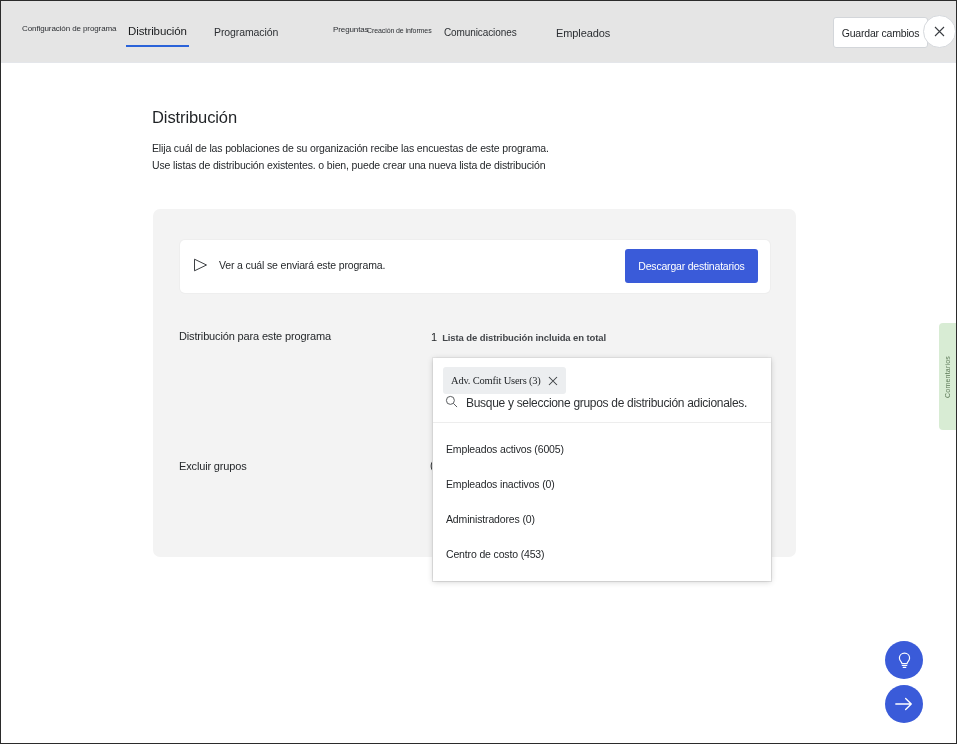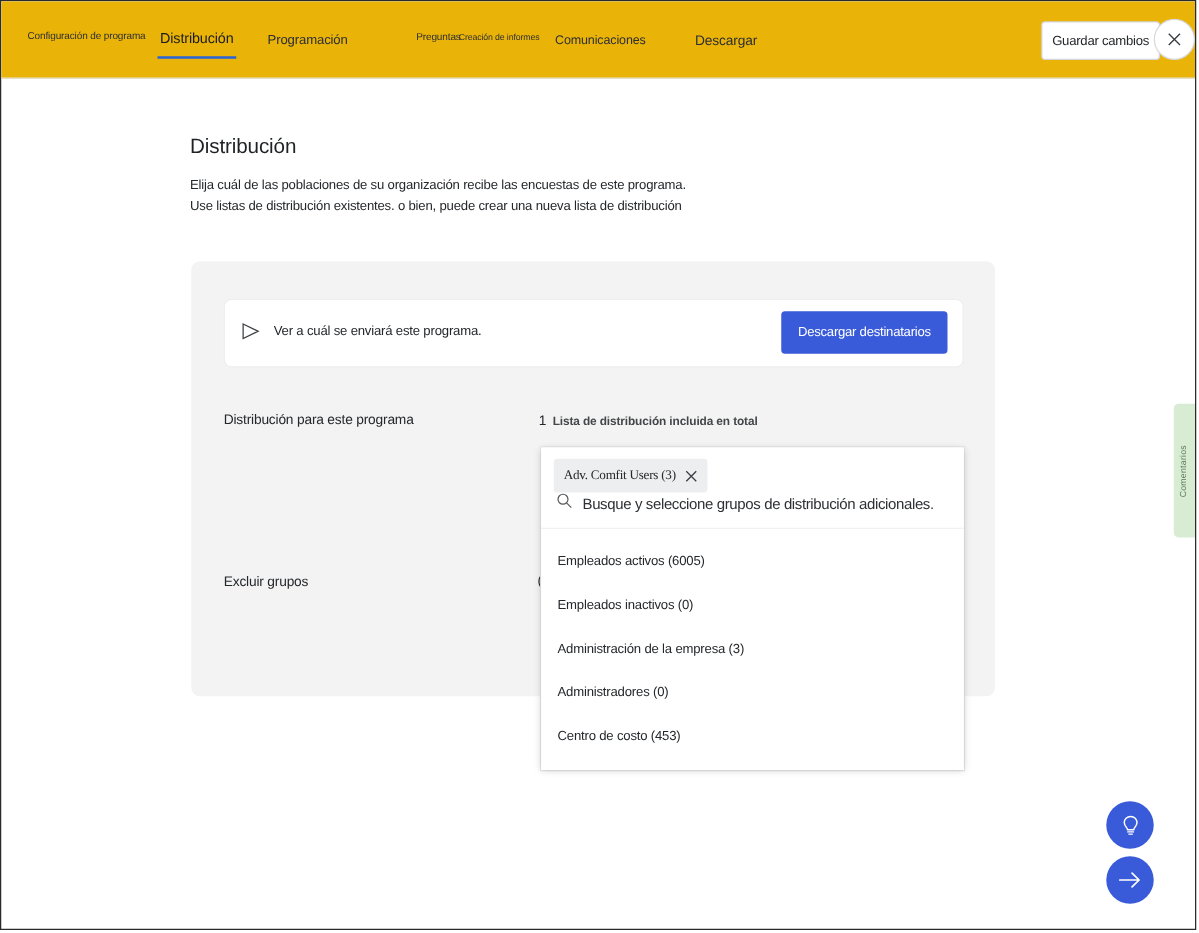--- a/index.html
+++ b/index.html
@@ -24,21 +24,21 @@
     box-sizing: border-box;
     overflow: hidden;
   }
 
   
   #topbar {
     position: absolute;
     left: 0; top: 0;
     width: 957px;
     height: 62px;
-    background: #eab308;
+    background: #e5e5e5;
     border-bottom: 1px solid #e4e6ea;
     box-sizing: border-box;
   }
   .tab {
     position: absolute;
     white-space: nowrap;
     color: #2c2f33;
     cursor: pointer;
     letter-spacing: -0.1px;
   }
@@ -310,21 +310,21 @@
     <div class="tab-underline" style="left:125px; top:44px; width:63px;"></div>
 
     <div class="tab" style="left:213px; top:25px; font-size:10.5px;">Programación</div>
 
     <div class="tab" style="left:288px; top:24px; font-size:8px;margin-left:44px;">Preguntas</div>
 
     <div class="tab" style="left:366px; top:26px; font-size:7px;">Creación de informes</div>
 
     <div class="tab" style="left:443px; top:26px; font-size:10px;">Comunicaciones</div>
 
-    <div class="tab" style="left:555px; top:26px; font-size:11px;">Descargar</div>
+    <div class="tab" style="left:555px; top:26px; font-size:11px;">Empleados</div>
 
     <button id="save-changes-btn">Guardar cambios</button>
 
     <button id="close-btn">
       <svg width="13" height="13" viewBox="0 0 13 13">
         <path d="M2 2 L11 11 M11 2 L2 11" stroke="#3a3d41" stroke-width="1.1" fill="none"></path>
       </svg>
     </button>
   </div>
 
@@ -375,21 +375,20 @@
             <path d="M9.1 9.1 L13 13" stroke="#55585c" stroke-width="1.05" fill="none"></path>
           </svg>
         </span>
         <span id="search-placeholder">Busque y seleccione grupos de distribución adicionales.</span>
       </div>
     </div>
 
     <div id="dropdown-list">
       <div class="dd-item">Empleados activos (6005)</div>
       <div class="dd-item">Empleados inactivos (0)</div>
-      <div class="dd-item">Administración de la empresa (3)</div>
       <div class="dd-item">Administradores (0)</div>
       <div class="dd-item">Centro de costo (453)</div>
     </div>
   </div>
 
   <div id="feedback-tab">
     <span id="feedback-label">Comentarios</span>
   </div>
 
   <button class="fab" id="fab-help">

